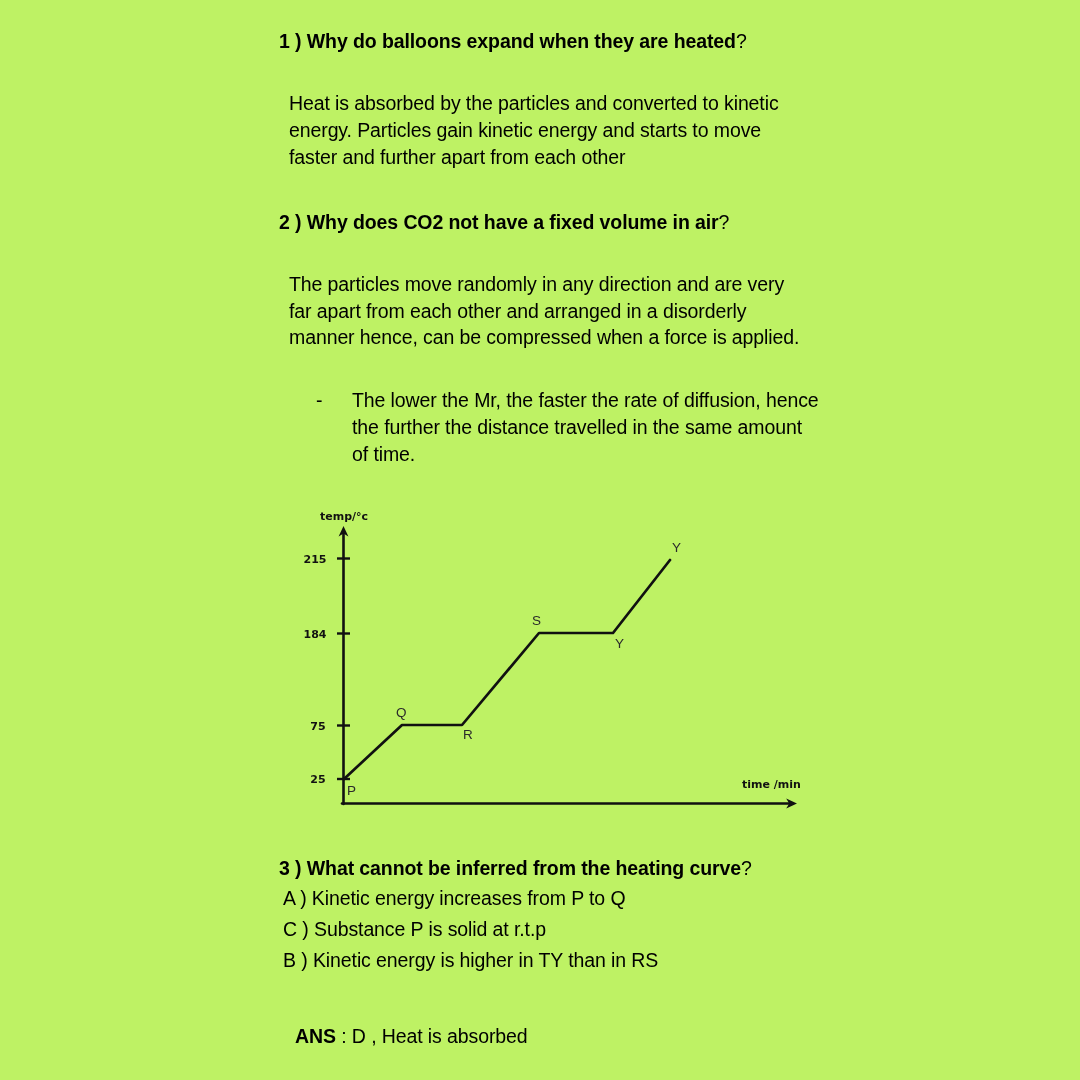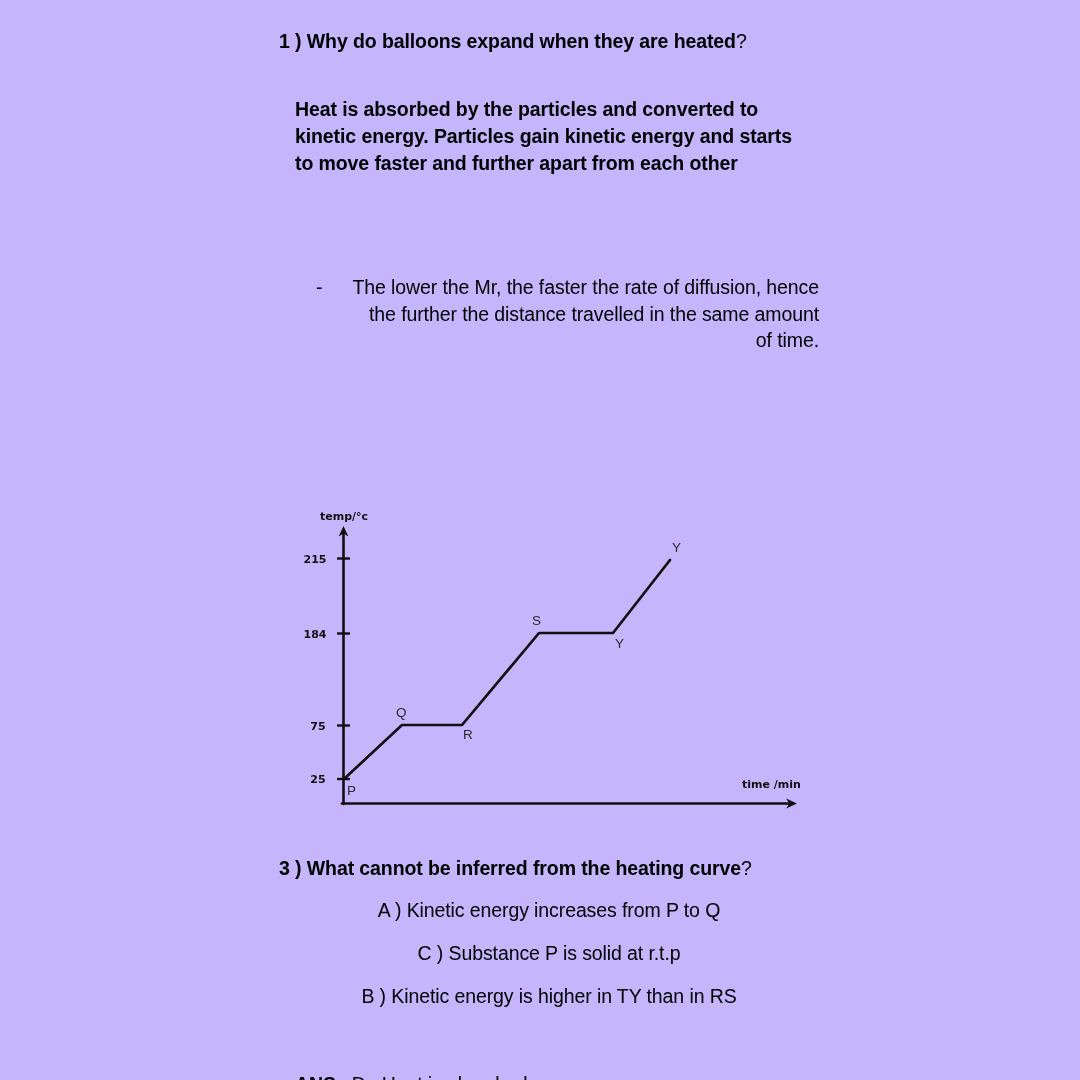--- a/index.html
+++ b/index.html
@@ -8,72 +8,70 @@
     background: #ffffff;
   }
   body {
     font-family: "Liberation Sans", sans-serif;
     color: #000000;
   }
   #page {
     position: relative;
     width: 1080px;
     height: 1080px;
-    background: #c4b5fd;
+    background: #bef264;
     overflow: hidden;
   }
   .doc {
     position: absolute;
     left: 279px;
     top: 0;
     width: 540px;
   }
   .q-heading {
     font-size: 19.5px;
     font-weight: bold;
     line-height: 1.28;
     margin: 0;
     letter-spacing: -0.1px;
   }
   .q-heading .qmark {
     font-weight: normal;
   }
   .para {
     font-size: 19.5px;
-    font-weight: bold;
+    font-weight: normal;
     line-height: 1.38;
-    margin: 16px;
+    margin: 10px;
     letter-spacing: -0.1px;
   }
   .spacer-lg { height: 29px; }
   .spacer-md { height: 26px; }
 
   .bullet-row {
     display: flex;
     margin-left: 37px;
     font-size: 19.5px;
     line-height: 1.38;
     letter-spacing: -0.1px;
   }
   .bullet-dash {
     width: 36px;
     flex: 0 0 36px;
   }
   .bullet-text {
     flex: 1 1 auto;
-    text-align: right;
   }
 
   .mcq-line {
     font-size: 19.5px;
     line-height: 1.385;
     letter-spacing: -0.1px;
-    margin: 16px;
+    margin: 4px;
     white-space: nowrap;
-    text-align: center;
   }
   .ans-line {
     font-size: 19.5px;
     line-height: 1.38;
     letter-spacing: -0.1px;
     margin: 16px;
   }
   .ans-line b { font-weight: bold; }
 
   
@@ -106,22 +104,24 @@
 
   <div class="doc">
 
     <div class="spacer-lg"></div>
     <p class="q-heading"><span>1 ) Why do balloons expand when they are heated</span><span class="qmark">?</span></p>
 
     <div class="spacer-md"></div>
     <p class="para">Heat is absorbed by the particles and converted to kinetic energy. Particles gain kinetic energy and starts to move faster and further apart from each other</p>
 
     <div class="spacer-lg"></div>
+    <p class="q-heading"><span>2 ) Why does CO2 not have a fixed volume in air</span><span class="qmark">?</span></p>
 
     <div class="spacer-md"></div>
+    <p class="para">The particles move randomly in any direction and are very far apart from each other and arranged in a disorderly manner hence, can be compressed when a force is applied.</p>
 
     <div class="spacer-md"></div>
     <div class="bullet-row">
       <span class="bullet-dash">-</span>
       <span class="bullet-text">The lower the Mr, the faster the rate of diffusion, hence the further the distance travelled in the same amount of time.</span>
     </div>
   </div>
 
   <div id="graph-wrap">
     <svg id="graph-svg" width="520" height="310" viewBox="0 0 520 310">

